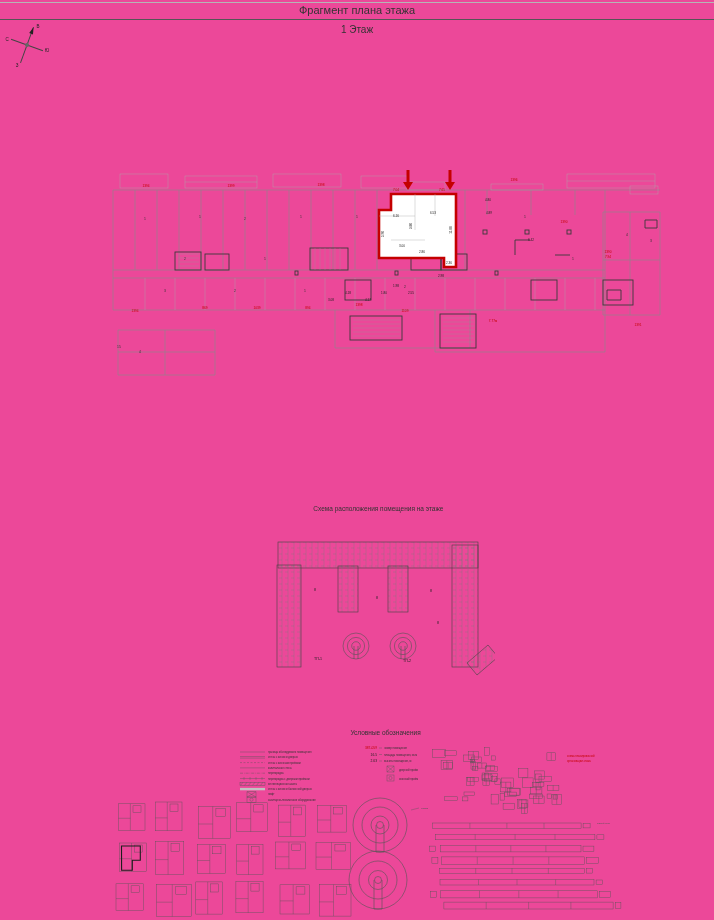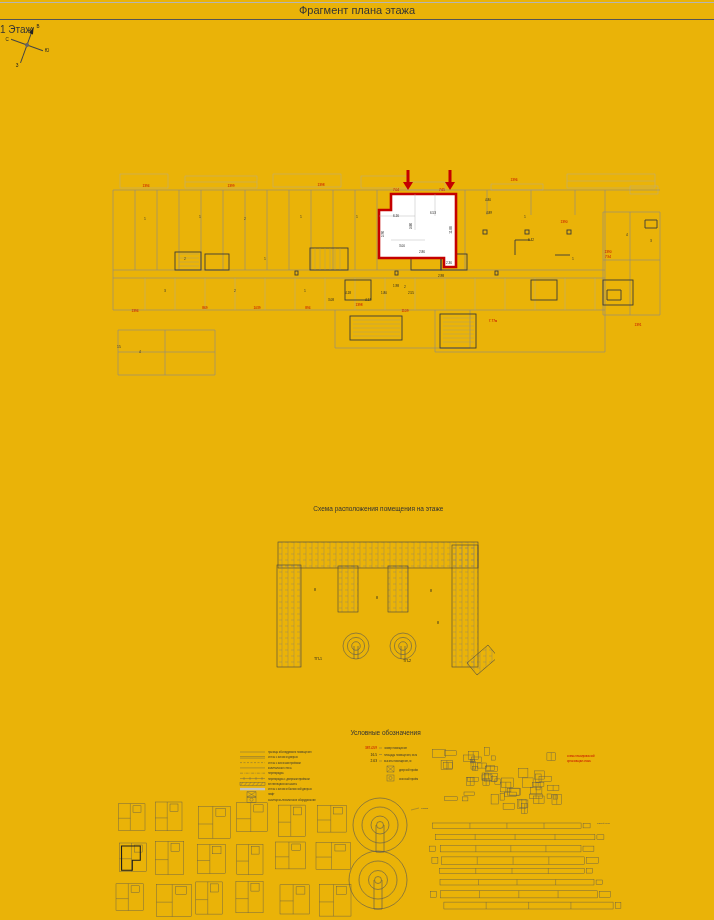--- a/index.html
+++ b/index.html
@@ -1,21 +1,21 @@
 <!DOCTYPE html>
 <html><head>
 <meta charset="utf-8">
 <style>
   html,body{margin:0;padding:0;background:#e8e8e8;}
-  .page{position:relative;width:714px;height:920px;background:#eab308;overflow:hidden;
+  .page{position:relative;width:714px;height:920px;background:#ec4899;overflow:hidden;
         font-family:"Liberation Sans", sans-serif;color:#222;}
   .topline{position:absolute;left:0;top:2px;width:714px;border-top:1px solid #b5b5b5;}
   .rule{position:absolute;left:0;top:19px;width:714px;border-top:1px solid #555;}
   .title{position:absolute;left:0;top:4px;width:714px;text-align:center;font-size:11px;color:#333;}
-  .subtitle{position:absolute;left:0;top:24px;width:714px;font-size:10px;color:#333;}
+  .subtitle{position:absolute;left:0;top:24px;width:714px;text-align:center;font-size:10px;color:#333;}
   .section-title{position:absolute;transform:translateX(-50%);font-size:6.5px;color:#333;white-space:nowrap;}
   svg text{font-family:"Liberation Sans", sans-serif;}
   .w{stroke:#8a8a8a;stroke-width:.6;fill:none;}
   .wd{stroke:#3a3a3a;stroke-width:.9;fill:none;}
   .wt{stroke:#aaaaaa;stroke-width:.4;fill:none;}
   .hatch{stroke:#9a9a9a;stroke-width:.35;fill:none;}
   .red-outline{stroke:#c40000;stroke-width:2.6;fill:#ffffff;stroke-linejoin:miter;}
   .red-arrow{fill:#c40000;}
   .redtxt{fill:#c40000;font-size:3.2px;text-anchor:middle;}
   .dimtxt{fill:#222;font-size:3.1px;text-anchor:middle;}

